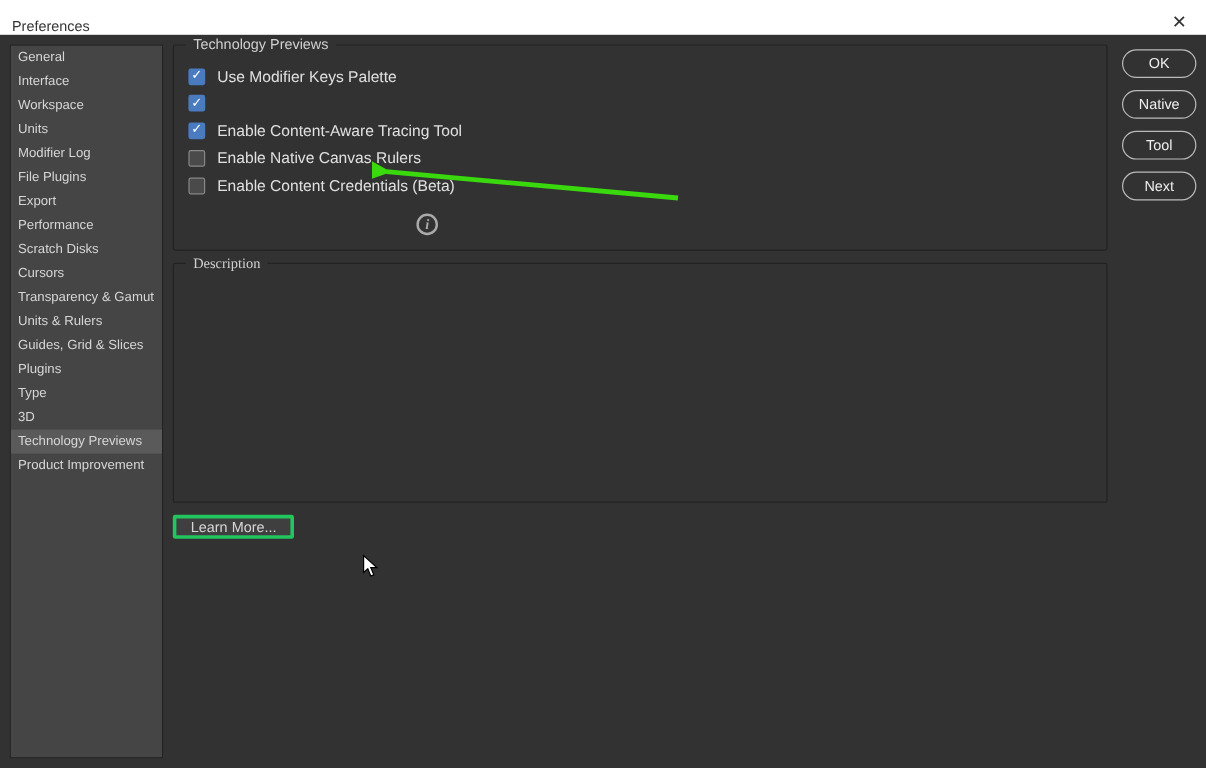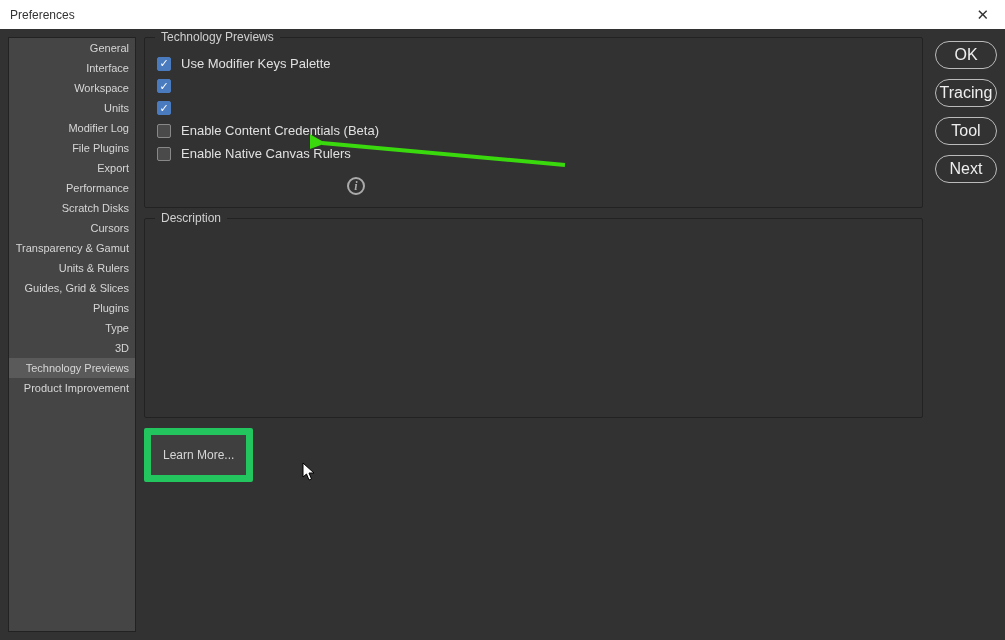--- a/index.html
+++ b/index.html
@@ -15,21 +15,21 @@
     height: 640px;
     display: flex;
     flex-direction: column;
     background: #fff;
   }
   .titlebar {
     height: 29px;
     background: #fff;
     color: #333;
     display: flex;
-    align-items: center;
+    align-items: flex-end;
     padding: 0 10px;
     font-size: 12px;
   }
   .titlebar .close {
     margin-left: auto;
     font-size: 15px;
     color: #333;
     cursor: pointer;
     padding: 2px 6px;
   }
@@ -46,21 +46,20 @@
     background: #454545;
     border: 1px solid #222;
     overflow-y: auto;
     font-size: 11px;
   }
   .sidebar-item {
     padding: 4px 6px;
     color: #d6d6d6;
     cursor: pointer;
     white-space: nowrap;
-    text-align: right;
   }
   .sidebar-item.selected {
     background: #5a5a5a;
   }
   .main {
     flex: 1;
     display: flex;
     flex-direction: column;
     gap: 10px;
     padding-right: 4px;
@@ -125,46 +124,47 @@
     align-items: center;
     justify-content: center;
     font-family: Georgia, serif;
     font-style: italic;
     font-weight: bold;
     font-size: 12px;
     color: #aaa;
   }
   .desc-box {
     height: 200px;
+    font-family: Liberation Serif, serif;
   }
   .learn-btn {
     align-self: flex-start;
     background: #3f3f3f;
-    border: 7px solid #22c55e;
+    border: 3px solid #22c55e;
     color: #d6d6d6;
-    padding: 13px 12px;
+    padding: 0 12px;
     font-size: 12px;
     cursor: pointer;
     border-radius: 2px;
   }
   .btn-col {
     width: 62px;
     display: flex;
     flex-direction: column;
     gap: 10px;
     padding-top: 4px;
   }
   .pill-btn {
     border: 1px solid #bbb;
     background: transparent;
     color: #eee;
     border-radius: 14px;
     padding: 4px 0;
     text-align: center;
-    font-size: 16px;
+    font-size: 12px;
     cursor: pointer;
   }
   
   .arrow {
     position: absolute;
     pointer-events: none;
   }
   
   .cursor {
     position: absolute;
@@ -212,28 +212,29 @@
         <div id="options">
             <div class="opt-row">
               <span class="cbx checked">✓</span>
               <span>Use Modifier Keys Palette</span>
             </div>
             <div class="opt-row">
               <span class="cbx checked">✓</span>
             </div>
             <div class="opt-row">
               <span class="cbx checked">✓</span>
+              <span>Enable Content-Aware Tracing Tool</span>
+            </div>
+            <div class="opt-row">
+              <span class="cbx"></span>
+              <span>Enable Native Canvas Rulers</span>
             </div>
             <div class="opt-row">
               <span class="cbx"></span>
               <span>Enable Content Credentials (Beta)</span>
-            </div>
-            <div class="opt-row">
-              <span class="cbx"></span>
-              <span>Enable Native Canvas Rulers</span>
             </div>
           </div>
         <div class="info-row">
           <span class="info-icon">i</span>
         </div>
 
         <svg class="arrow" style="left:165px; top:95px;" width="260" height="40">
           <defs>
             <marker id="ah" markerWidth="12" markerHeight="12" refX="2" refY="6" orient="auto">
               <path d="M12,1 L1,6 L12,11 Z" fill="#39d90e"></path>
@@ -249,19 +250,19 @@
 
       <button class="learn-btn">Learn More...</button>
 
       <svg class="cursor" style="left:158px; top:425px;" width="16" height="20" viewBox="0 0 16 20">
         <path d="M1,1 L1,15 L4.5,12 L7,18 L9.5,17 L7,11 L12,11 Z" fill="#fff" stroke="#000" stroke-width="1"></path>
       </svg>
     </div>
 
     <div class="btn-col">
       <div class="pill-btn">OK</div>
-      <div class="pill-btn">Tracing</div>
+      <div class="pill-btn">Native</div>
       <div class="pill-btn">Tool</div>
       <div class="pill-btn">Next</div>
     </div>
 
   </div>
 </div>
 
 </body></html>

